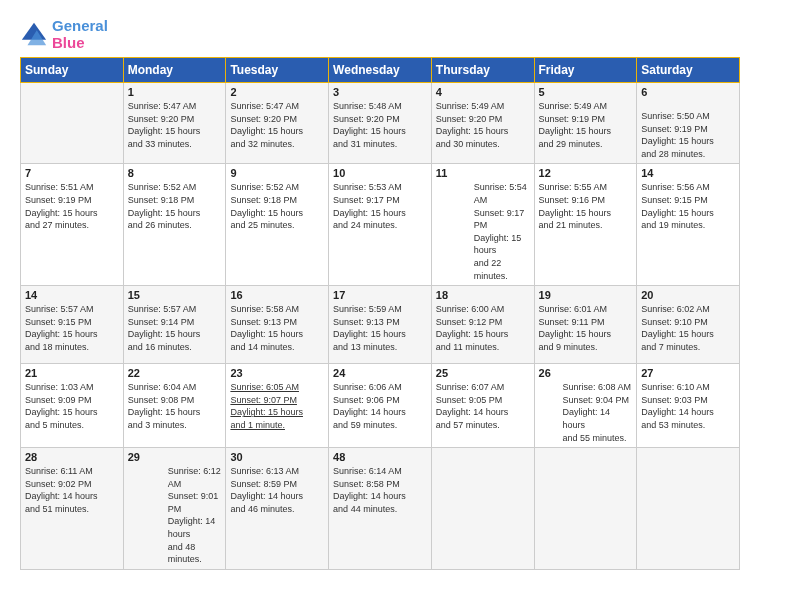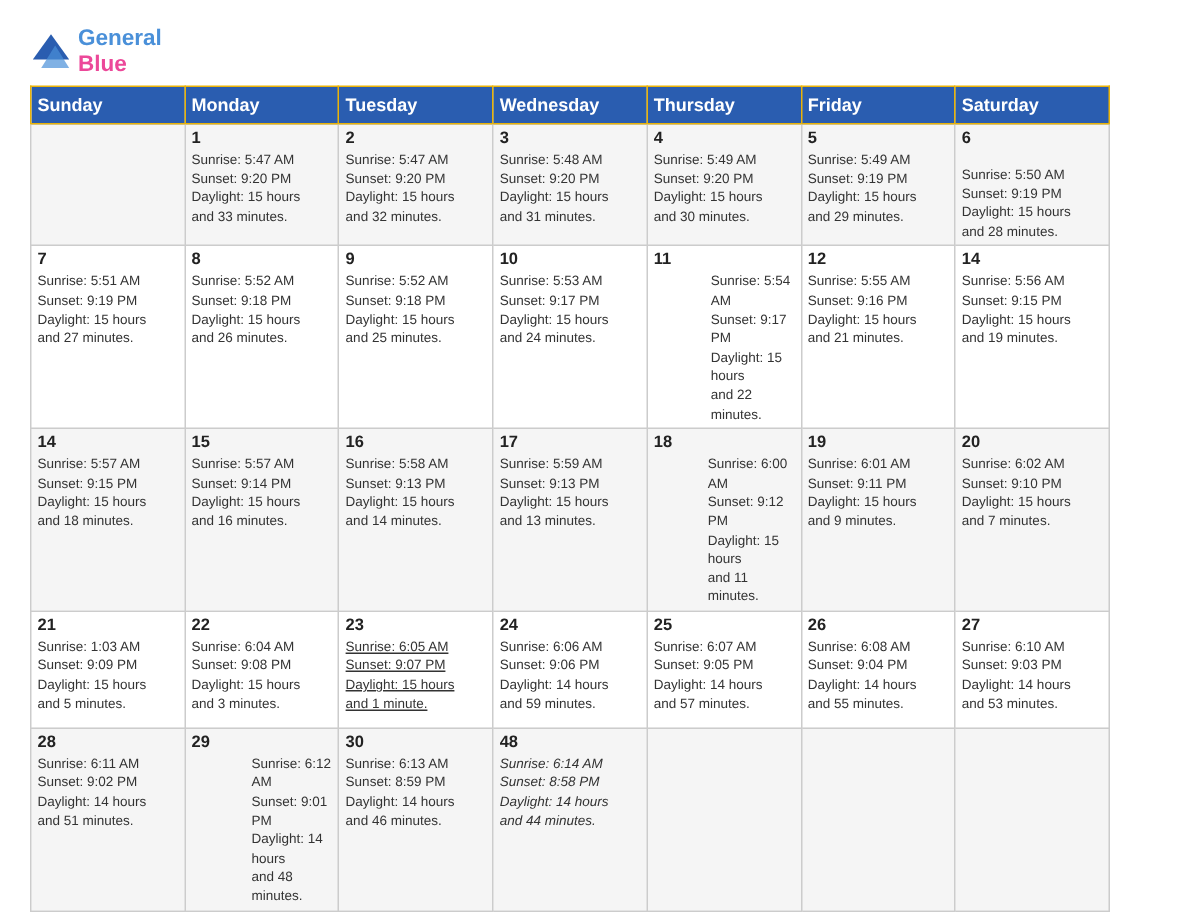--- a/index.html
+++ b/index.html
@@ -246,21 +246,21 @@
           </td>
           <td>
             <span class="day-num">17</span>
             <div class="day-info" style="white-space: pre-line;">Sunrise: 5:59 AM
 Sunset: 9:13 PM
 Daylight: 15 hours
 and 13 minutes.</div>
           </td>
           <td>
             <span class="day-num">18</span>
-            <div class="day-info" style="white-space: pre-line; margin-left: 36px;">Sunrise: 6:00 AM
+            <div class="day-info" style="white-space: pre-line;">Sunrise: 6:00 AM
 Sunset: 9:12 PM
 Daylight: 15 hours
 and 11 minutes.</div>
           </td>
           <td>
             <span class="day-num">19</span>
             <div class="day-info" style="white-space: pre-line;">Sunrise: 6:01 AM
 Sunset: 9:11 PM
 Daylight: 15 hours
 and 9 minutes.</div>
@@ -304,21 +304,21 @@
           </td>
           <td>
             <span class="day-num">25</span>
             <div class="day-info" style="white-space: pre-line;">Sunrise: 6:07 AM
 Sunset: 9:05 PM
 Daylight: 14 hours
 and 57 minutes.</div>
           </td>
           <td>
             <span class="day-num">26</span>
-            <div class="day-info" style="white-space: pre-line;">Sunrise: 6:08 AM
+            <div class="day-info" style="white-space: pre-line; margin-left: 24px;">Sunrise: 6:08 AM
 Sunset: 9:04 PM
 Daylight: 14 hours
 and 55 minutes.</div>
           </td>
           <td>
             <span class="day-num">27</span>
             <div class="day-info" style="white-space: pre-line;">Sunrise: 6:10 AM
 Sunset: 9:03 PM
 Daylight: 14 hours
 and 53 minutes.</div>
@@ -341,21 +341,21 @@
           </td>
           <td>
             <span class="day-num">30</span>
             <div class="day-info" style="white-space: pre-line;">Sunrise: 6:13 AM
 Sunset: 8:59 PM
 Daylight: 14 hours
 and 46 minutes.</div>
           </td>
           <td>
             <span class="day-num">48</span>
-            <div class="day-info" style="white-space: pre-line; font-style: italic;">Sunrise: 6:14 AM
+            <div class="day-info" style="white-space: pre-line;">Sunrise: 6:14 AM
 Sunset: 8:58 PM
 Daylight: 14 hours
 and 44 minutes.</div>
           </td>
           <td></td>
           <td></td>
           <td></td>
         </tr>
       </tbody>
   </table>

